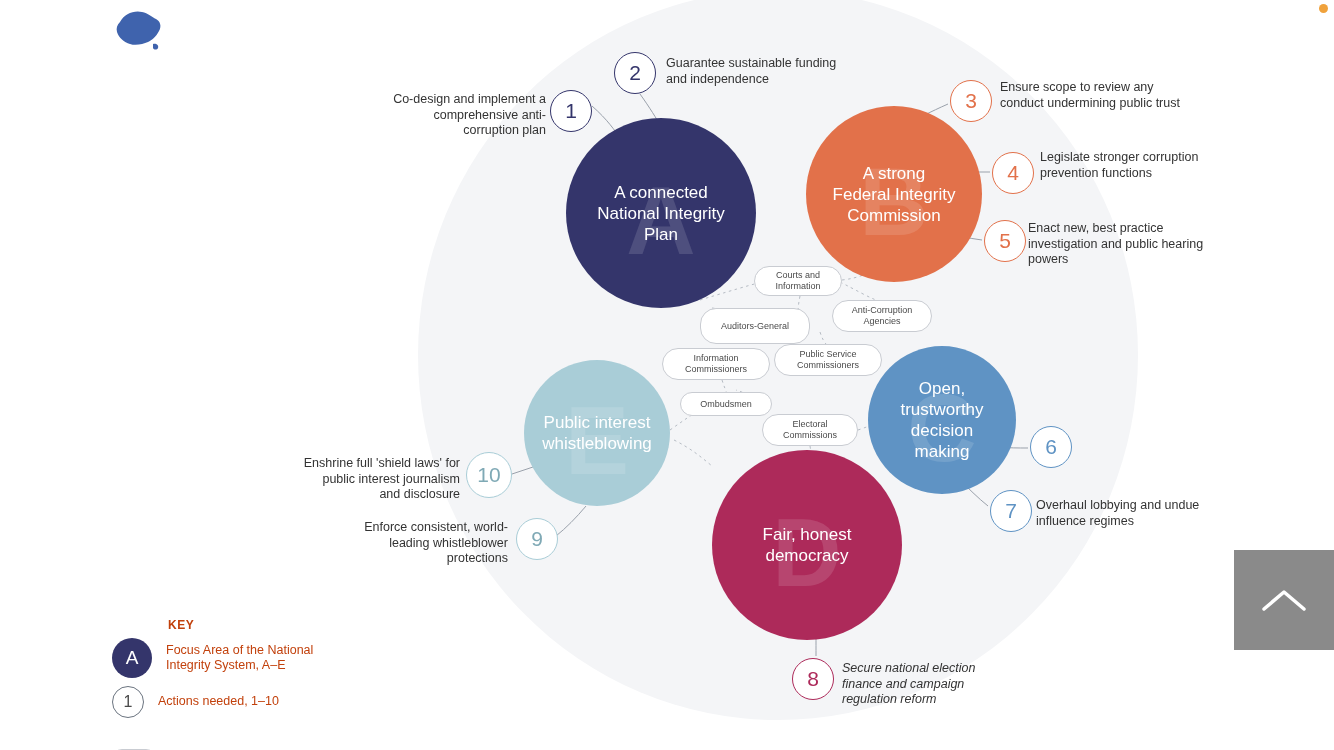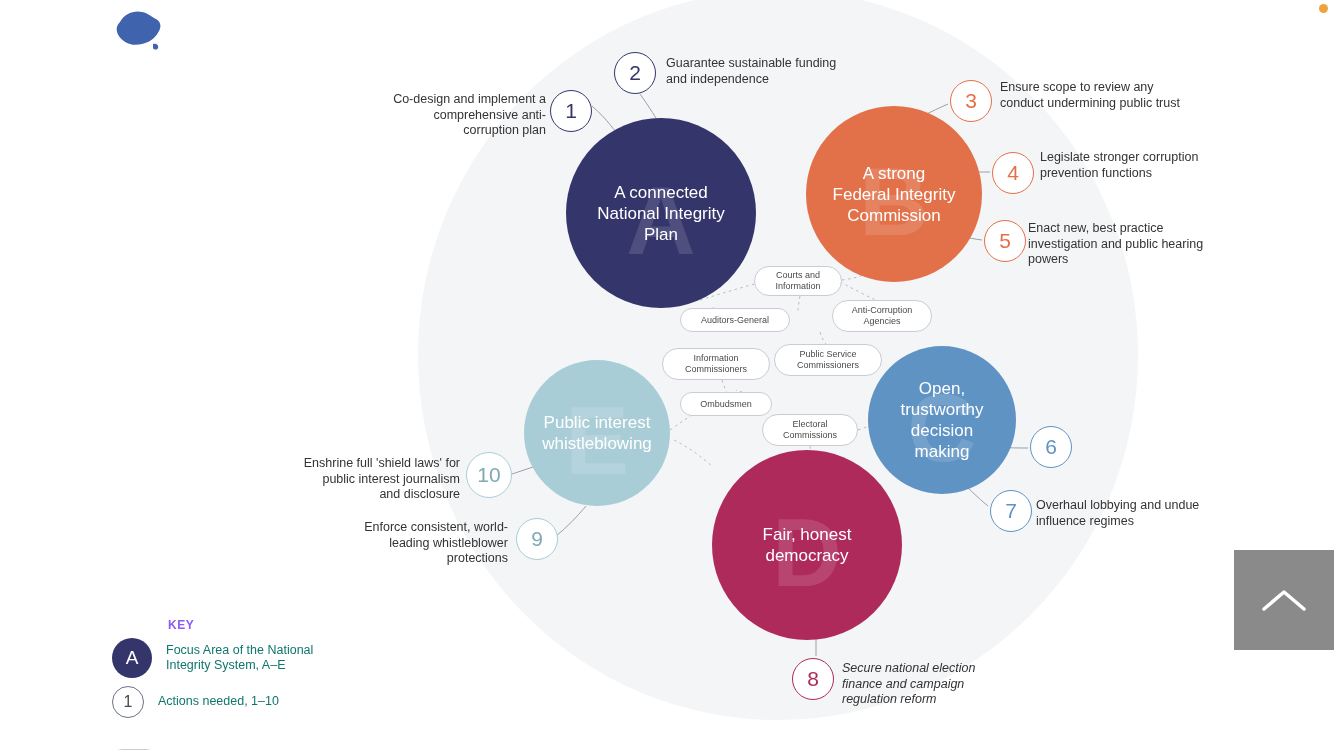--- a/index.html
+++ b/index.html
@@ -110,21 +110,21 @@
     line-height: 11px;
     color: #4a4a4a;
     text-align: center;
     display: flex;
     align-items: center;
     justify-content: center;
     padding: 3px 6px;
     box-sizing: border-box;
   }
   #pill-courts      { left: 754px; top: 266px; width: 88px; height: 30px; }
-  #pill-auditors    { left: 680px; top: 308px; width: 110px; height: 24px; }
+  #pill-auditors    { left: 700px; top: 308px; width: 110px; height: 36px; }
   #pill-anticorr    { left: 832px; top: 300px; width: 100px; height: 32px; }
   #pill-info        { left: 662px; top: 348px; width: 108px; height: 32px; }
   #pill-psc         { left: 774px; top: 344px; width: 108px; height: 32px; }
   #pill-ombudsmen   { left: 680px; top: 392px; width: 92px; height: 24px; }
   #pill-electoral   { left: 762px; top: 414px; width: 96px; height: 32px; }
 
   
   .numcircle {
     position: absolute;
     border-radius: 50%;
@@ -176,21 +176,21 @@
   #cap-7 { left: 1036px; top: 498px; width: 170px; }
   #cap-8 { left: 842px; top: 661px; width: 170px; font-style: italic; }
   #cap-9 { left: 340px; top: 520px; width: 168px; }
   #cap-10{ left: 300px; top: 456px; width: 160px; }
   .key-title {
     position: absolute;
     left: 168px; top: 618px;
     font-size: 12px;
     font-weight: bold;
     letter-spacing: 0.6px;
-    color: #8b5cf6;
+    color: #c2410c;
   }
   .key-row { position: absolute; display: flex; align-items: center; }
   #key-row-focus { left: 112px; top: 638px; }
   #key-row-actions { left: 112px; top: 686px; }
   #key-row-agencies { left: 112px; top: 726px; margin-top: 23px; }
 
   .key-swatch-focus {
     width: 40px; height: 40px; border-radius: 50%;
     background: #34356b; color: #ffffff;
     display: flex; align-items: center; justify-content: center;
@@ -207,21 +207,21 @@
     width: 44px; height: 20px; border-radius: 10px;
     border: 1px solid #c9ccd2; background: #fff;
     display: flex; align-items: center; justify-content: center;
     font-size: 9px; color: #4a4a4a;
     box-sizing: border-box;
   }
   .key-text {
     margin-left: 14px;
     font-size: 12.5px;
     line-height: 15.5px;
-    color: #0f766e;
+    color: #c2410c;
     max-width: 190px;
   }
 
   
   #scroll-top-button {
     position: absolute;
     left: 1234px;
     top: 550px;
     width: 100px;
     height: 100px;

